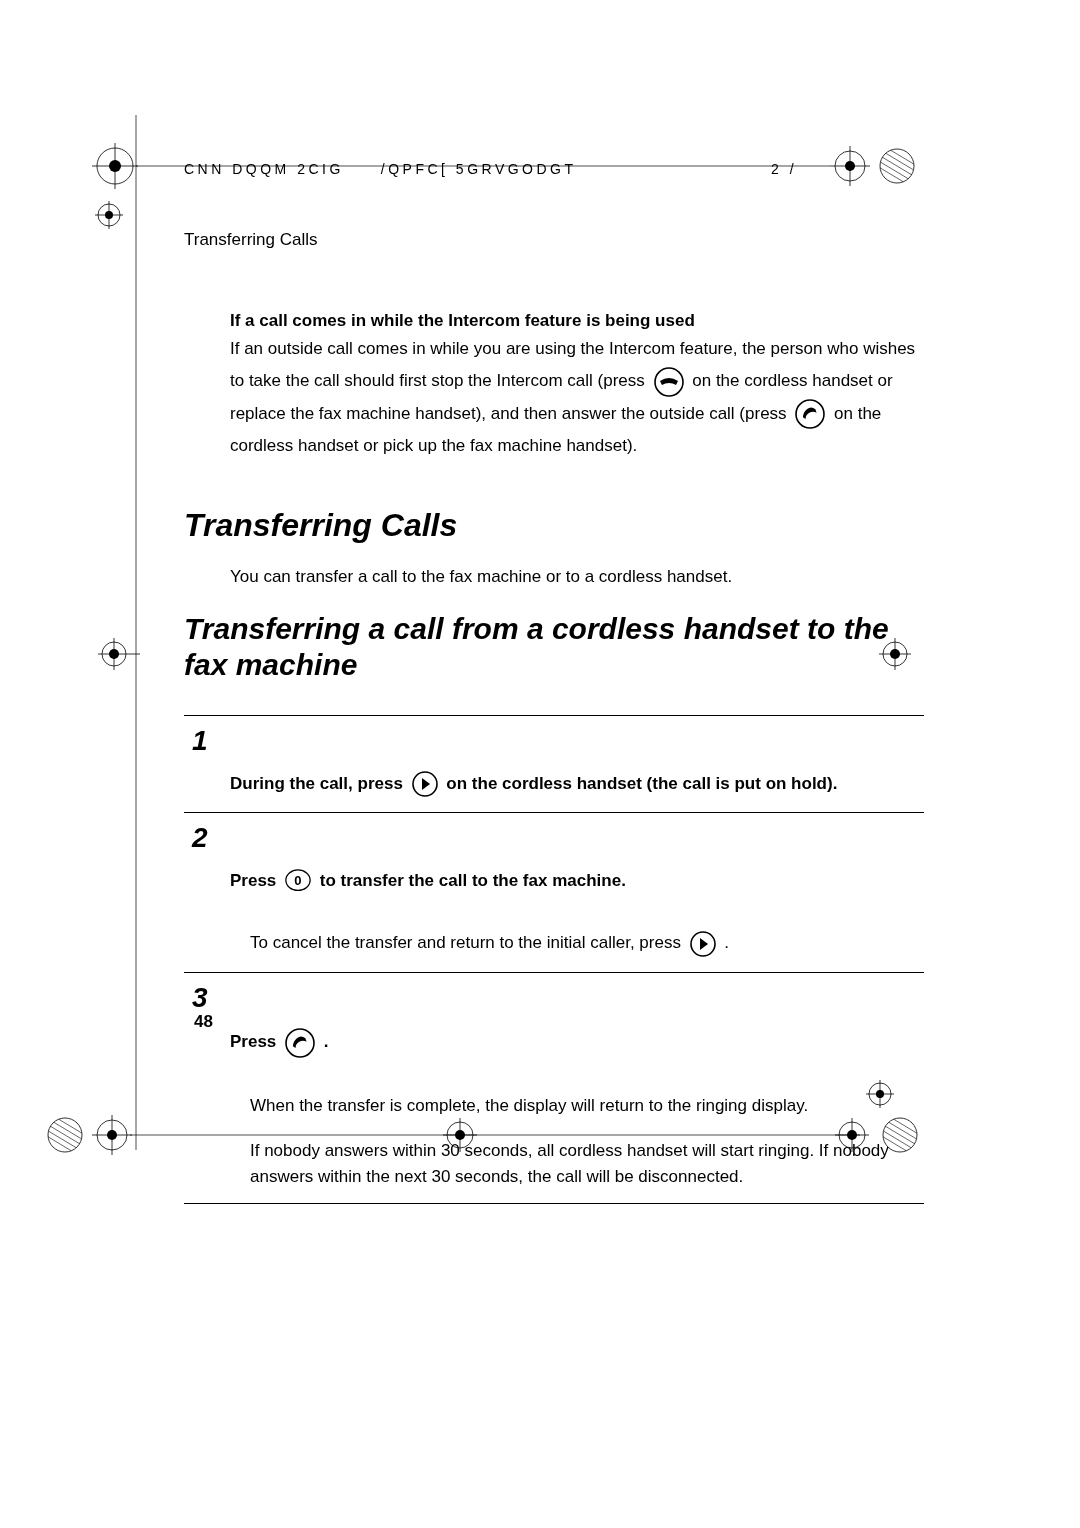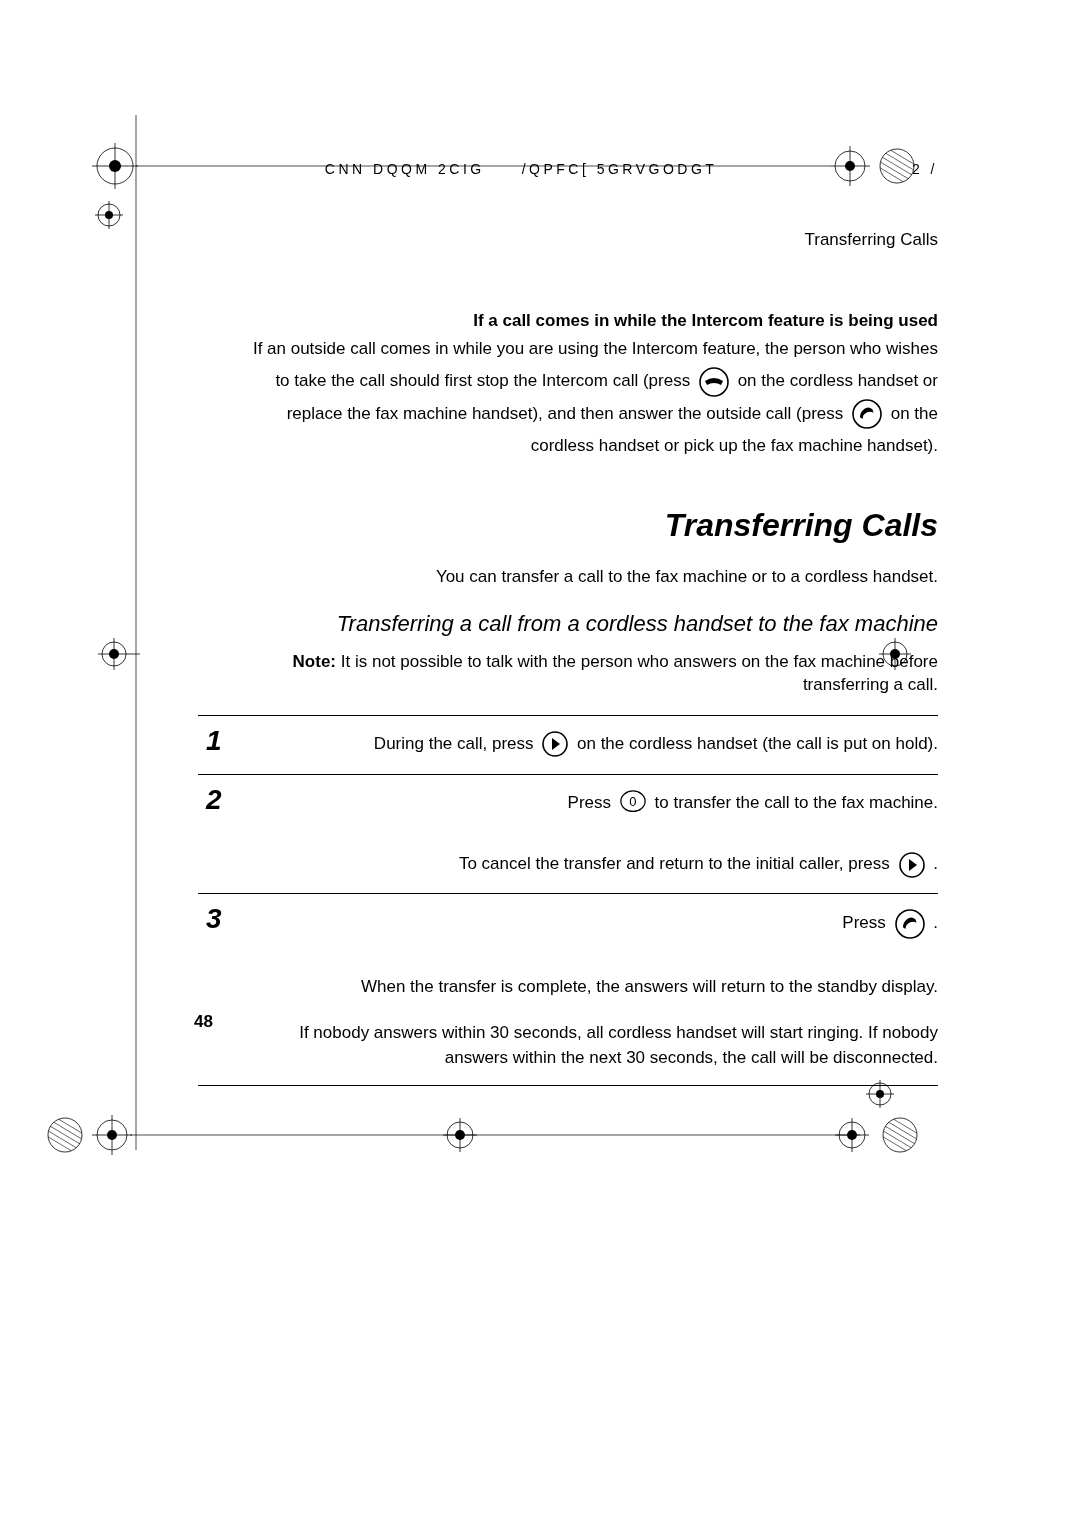--- a/index.html
+++ b/index.html
@@ -8,26 +8,25 @@
     background: #fff;
     font-family: Arial, Helvetica, sans-serif;
     font-size: 17px;
     color: #000;
     width: 1080px;
     height: 1528px;
     position: relative;
   }
   .page {
     position: absolute;
-    left: 198px;
+    left: 184px;
     top: 160px;
     width: 740px;
     font-size: 17px;
     line-height: 1.35;
-    text-align: right;
   }
   .header-code {
     font-size: 14px;
     letter-spacing: 3.5px;
     color: #000;
     margin-bottom: 50px;
   }
   .running-title {
     font-size: 17px;
     margin-bottom: 58px;
@@ -51,45 +50,45 @@
     font-family: Arial, Helvetica, sans-serif;
     font-style: italic;
     font-weight: bold;
     font-size: 32px;
     margin-top: 42px;
     margin-bottom: 18px;
   }
   .sub-title {
     font-family: Arial, Helvetica, sans-serif;
     font-style: italic;
-    font-weight: normal;
-    font-size: 22px;
+    font-weight: bold;
+    font-size: 30px;
     margin-top: 22px;
-    margin-bottom: 14px;
+    margin-bottom: 32px;
     line-height: 1.2;
   }
   .steps {
     margin-top: 18px;
   }
   .step {
     position: relative;
     border-top: 1px solid #000;
     padding: 14px 0 14px 46px;
     min-height: 30px;
   }
   .step:last-child { border-bottom: 1px solid #000; }
   .step-num {
     position: absolute;
     left: 8px;
     top: 6px;
     font-style: italic;
     font-weight: bold;
     font-size: 28px;
   }
-  .step-body { font-weight: normal; line-height: 1.6; }
+  .step-body { font-weight: bold; line-height: 1.6; margin-top: 40px; }
   .step-sub {
     font-weight: normal;
     margin-top: 34px;
     margin-left: 20px;
     line-height: 1.5;
   }
   .gap { height: 12px; }
   .page-num {
     position: absolute;
     left: 194px;
@@ -256,23 +255,20 @@
       <span class="flow"> on the cordless handset or pick up the fax machine handset).</span>
     </div>
   </div>
 
   <div class="section-title">Transferring Calls</div>
 
   <div class="content-block">You can transfer a call to the fax machine or to a cordless handset.</div>
 
   <div class="sub-title">Transferring a call from a cordless handset to the fax machine</div>
 
-  <div class="content-block">
-    <span class="bold">Note:</span><span> It is not possible to talk with the person who answers on the fax machine before transferring a call.</span>
-  </div>
 
   <div class="steps">
 
     <div class="step">
       <div class="step-num">1</div>
       <div class="step-body">
         <span>During the call, press </span>
         <span class="inline-icon"><svg viewBox="0 0 28 28">
               <use href="#icon-right"></use>
             </svg></span>
@@ -300,21 +296,21 @@
 
     <div class="step">
       <div class="step-num">3</div>
       <div class="step-body">
         <span>Press </span>
         <span class="inline-icon big"><svg viewBox="0 0 32 32">
               <use href="#icon-talk"></use>
             </svg></span>
         <span> .</span>
       </div>
-      <div class="step-sub">When the transfer is complete, the answers will return to the standby display.</div>
+      <div class="step-sub">When the transfer is complete, the display will return to the ringing display.</div>
       <div class="gap"></div>
       <div class="step-sub" style="margin-top:8px">If nobody answers within 30 seconds, all cordless handset will start ringing. If nobody answers within the next 30 seconds, the call will be disconnected.</div>
     </div>
 
   </div>
 
 </div>
 
 <div class="page-num">48</div>
 

